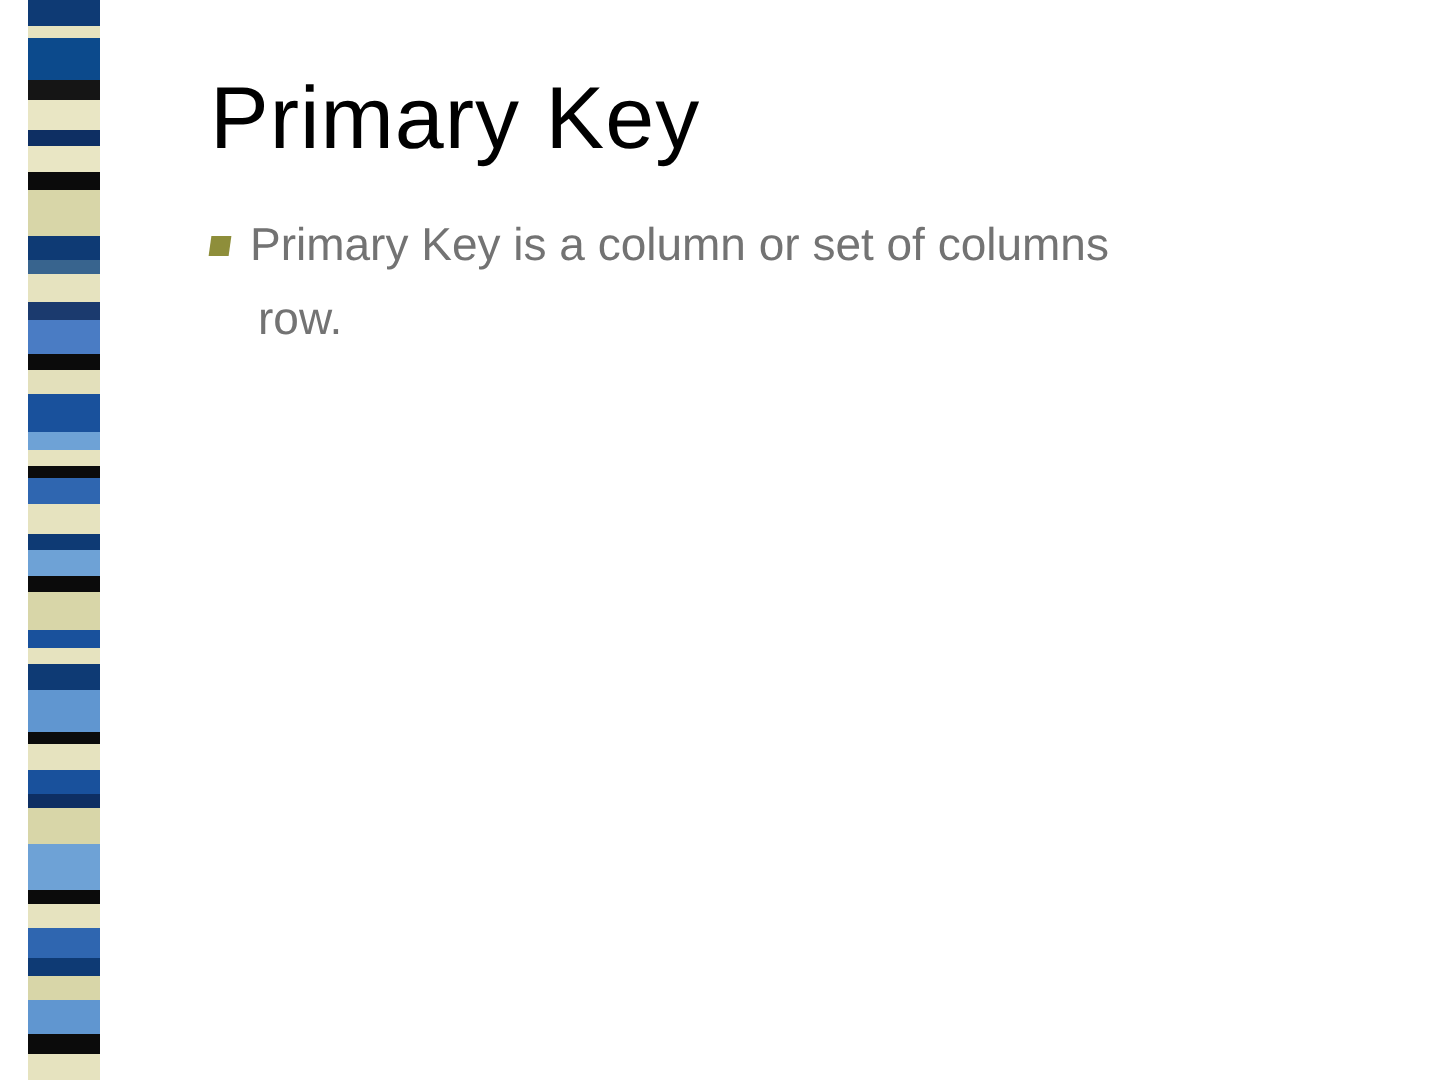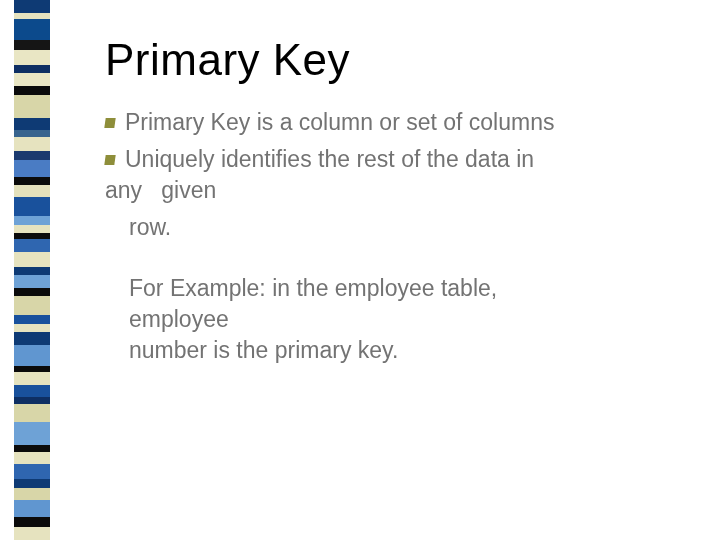--- a/index.html
+++ b/index.html
@@ -126,28 +126,21 @@
 
   <div class="content">
     <div class="title">Primary Key</div>
 
     <div class="bullets">
 
       <div class="bullet">
         <span class="bullet-mark"></span><span>Primary Key is a column or set of columns</span>
       </div>
 
-      <div class="bullet">
-        <span class="bullet-mark"></span><span>Uniquely identifies the rest of the data in any</span>&nbsp;&nbsp;&nbsp;<span>given</span>
-      </div>
       <div class="indent">row.</div>
 
       <div class="gap"></div>
 
-      <div class="example">
-        <div>For Example: in the employee table, employee</div>
-        <div>number is the primary key.</div>
-      </div>
 
     </div>
   </div>
 
 </div>
 
 </body></html>

